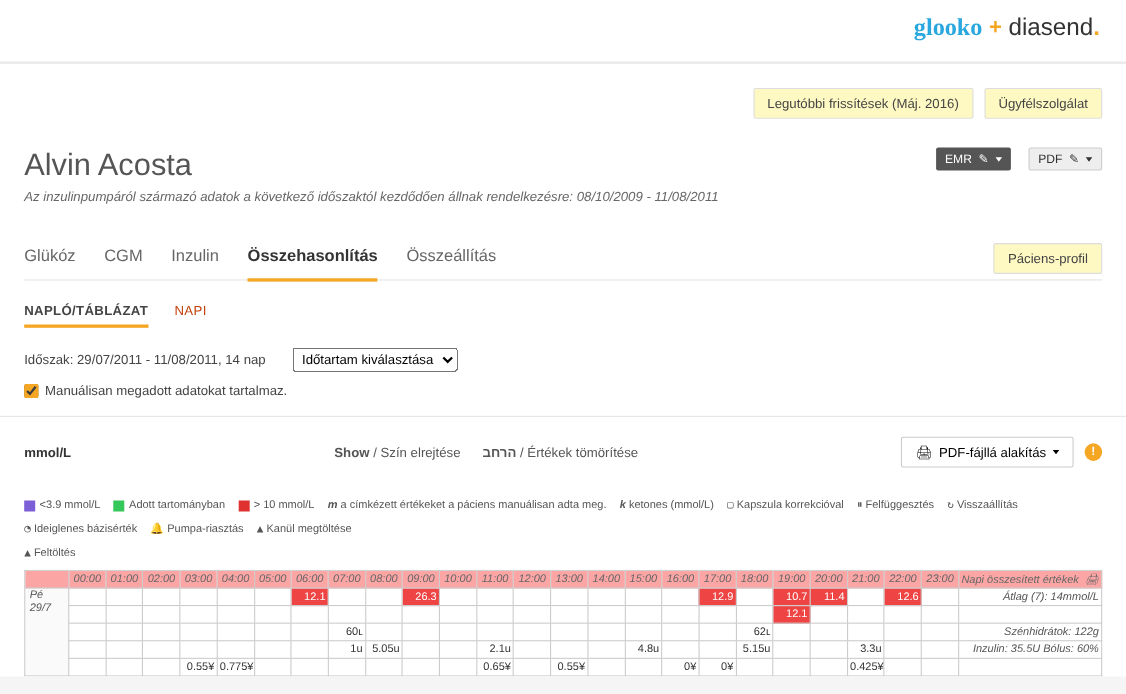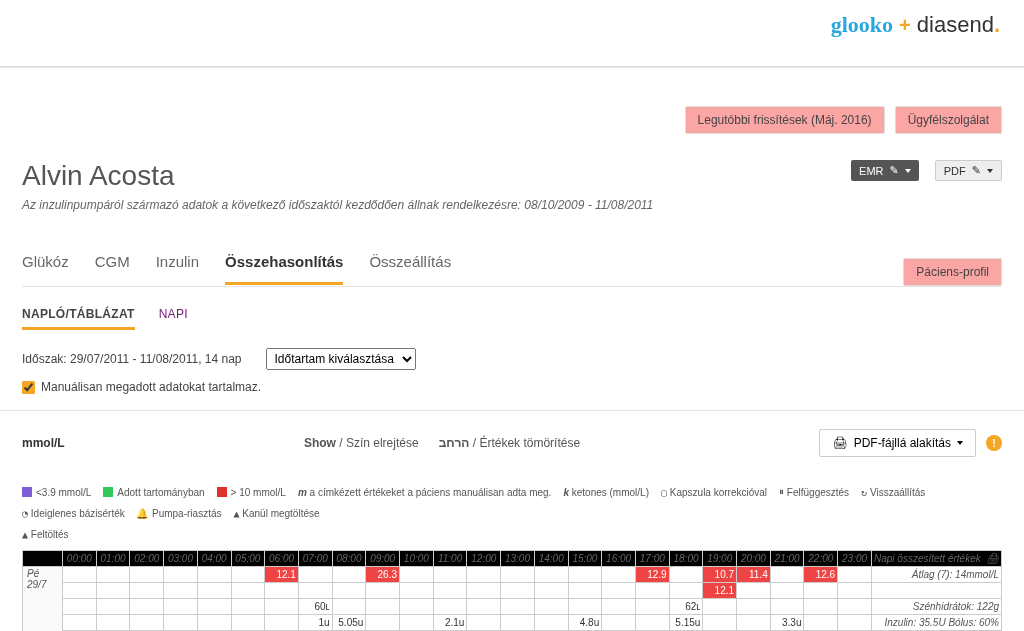--- a/index.html
+++ b/index.html
@@ -1,58 +1,58 @@
 <!DOCTYPE html>
 <html><head>
 <meta charset="utf-8">
 <style>
 * { margin: 0; padding: 0; box-sizing: border-box; font-family: -apple-system, BlinkMacSystemFont, "Segoe UI", Arial, sans-serif; }
 body { background: #f5f5f5; color: #333; font-size: 13px; }
 .page { background: #fff; margin: 0 auto; max-width: 1024px; }
 
 
-.brandbar { display: flex; justify-content: flex-end; align-items: center; padding: 12px 24px 28px; border-bottom: 1px solid #ddd; }
+.brandbar { display: flex; justify-content: flex-end; align-items: center; padding: 12px 24px 18px; border-bottom: 1px solid #ddd; }
 .brand-glooko { font-family: "Comic Sans MS", cursive; font-weight: bold; font-size: 22px; color: #29a7df; }
 .brand-plus { color: #f5a623; font-size: 20px; margin: 0 6px; font-weight: bold; }
 .brand-diasend { font-size: 22px; color: #333; font-weight: 500; }
 .brand-dot { color: #f5a623; font-size: 22px; font-weight: bold; }
 
 
 .mainnav { display: flex; align-items: center; padding: 14px 24px; }
 .mainnav .left { display: flex; gap: 28px; font-size: 14px; color: #555; }
 .mainnav .right { margin-left: auto; display: flex; gap: 30px; font-size: 11px; color: #555; letter-spacing: .3px; }
 .mainnav .left a, .mainnav .right a { text-decoration: none; color: inherit; }
 
 
 .card { background: #fff; border-top: 1px solid #e6e6e6; padding: 22px 22px 0; }
 
 
 .card-topbar { display: flex; justify-content: flex-end; gap: 10px; margin-bottom: 26px; }
-.btn-grey { background: #fca5a5; border: 1px solid #ddd; padding: 6px 12px; font-size: 12px; color: #444; border-radius: 2px; cursor: pointer; margin-top: 16px; }
+.btn-grey { background: #fef9c3; border: 1px solid #ddd; padding: 6px 12px; font-size: 12px; color: #444; border-radius: 2px; cursor: pointer; }
 
 
 .patient-head { display: flex; align-items: flex-start; margin-bottom: 6px; }
 .patient-name { font-size: 28px; font-weight: 300; color: #555; }
 .patient-actions { margin-left: auto; display: flex; gap: 16px; }
 .pill { display: inline-flex; align-items: center; gap: 6px; background: #555; color: #fff; font-size: 11px; padding: 3px 8px; border-radius: 2px; cursor: pointer; }
 .pill.light { background: #eee; color: #333; border: 1px solid #ccc; justify-content: flex-end; }
 .caret-down { width: 0; height: 0; border-left: 3px solid transparent; border-right: 3px solid transparent; border-top: 4px solid currentColor; display:inline-block; }
 
 .patient-sub { font-style: italic; color: #666; font-size: 12px; margin-bottom: 30px; }
 
 
 .tabs-row { display: flex; align-items: center; border-bottom: 1px solid #e5e5e5; margin-top: 10px; }
 .tabs { display: flex; gap: 26px; font-size: 15px; }
 .tab { padding: 8px 0 12px; color: #666; cursor: pointer; }
 .tab.active { color: #333; font-weight: 600; border-bottom: 3px solid #f5a623; margin-bottom: -2px; }
 .tabs-row .side { margin-left: auto; }
 
 
 .subtabs { display: flex; gap: 24px; margin: 16px 0 18px; font-size: 12px; letter-spacing: .3px; }
-.subtab { padding: 4px 0 6px; color: #701a75; cursor: pointer; }
+.subtab { padding: 4px 0 6px; color: #c2410c; cursor: pointer; }
 .subtab.active { color: #444; font-weight: 600; border-bottom: 3px solid #f5a623; }
 
 
 .controls-row { display: flex; align-items: center; gap: 24px; font-size: 12px; color: #444; margin-bottom: 10px; }
 .controls-row select { font-size: 12px; padding: 2px 4px; }
 .check-row { display: flex; align-items: center; gap: 6px; font-size: 12px; color: #444; margin-bottom: 16px; }
 .check-row input { accent-color: #f5a623; }
 
 .divider { border-top: 1px solid #e5e5e5; margin: 0 -22px 18px; }
 
@@ -72,21 +72,21 @@
 .sw-ok  { background: #34c759; }
 .sw-hi  { background: #e03131; }
 .legend .item { display: inline-flex; align-items: center; }
 .legend .ital { font-style: italic; font-weight: bold; }
 .legend .mono { font-family: monospace; }
 
 
 .tblwrap { overflow-x: hidden; margin: 0 -22px; padding: 0 22px 0 22px; }
 table.log { border-collapse: collapse; width: 100%; font-size: 10px; table-layout: fixed; }
 table.log th, table.log td { border: 1px solid #ccc; padding: 1px 2px; height: 16px; }
-table.log thead th { background: #000000; color: #666; font-weight: normal; text-align: center; font-style: italic; }
+table.log thead th { background: #fca5a5; color: #666; font-weight: normal; text-align: center; font-style: italic; }
 table.log th.daycol { width: 40px; }
 table.log th.sumcol { width: 130px; font-style: italic; text-align: center; }
 table.log tbody th { background: #fafafa; color: #555; font-weight: normal; font-style: italic; vertical-align: top; text-align: left; padding-left:4px;}
 table.log td { text-align: right; font-family: Arial, sans-serif; }
 td.red { background: #ef4444; color: #fff; }
 td.sum { text-align: left; font-style: italic; color: #555; padding-left: 4px; }
 .print-icon { font-size: 10px; }
 </style>
 </head>
 <body>

